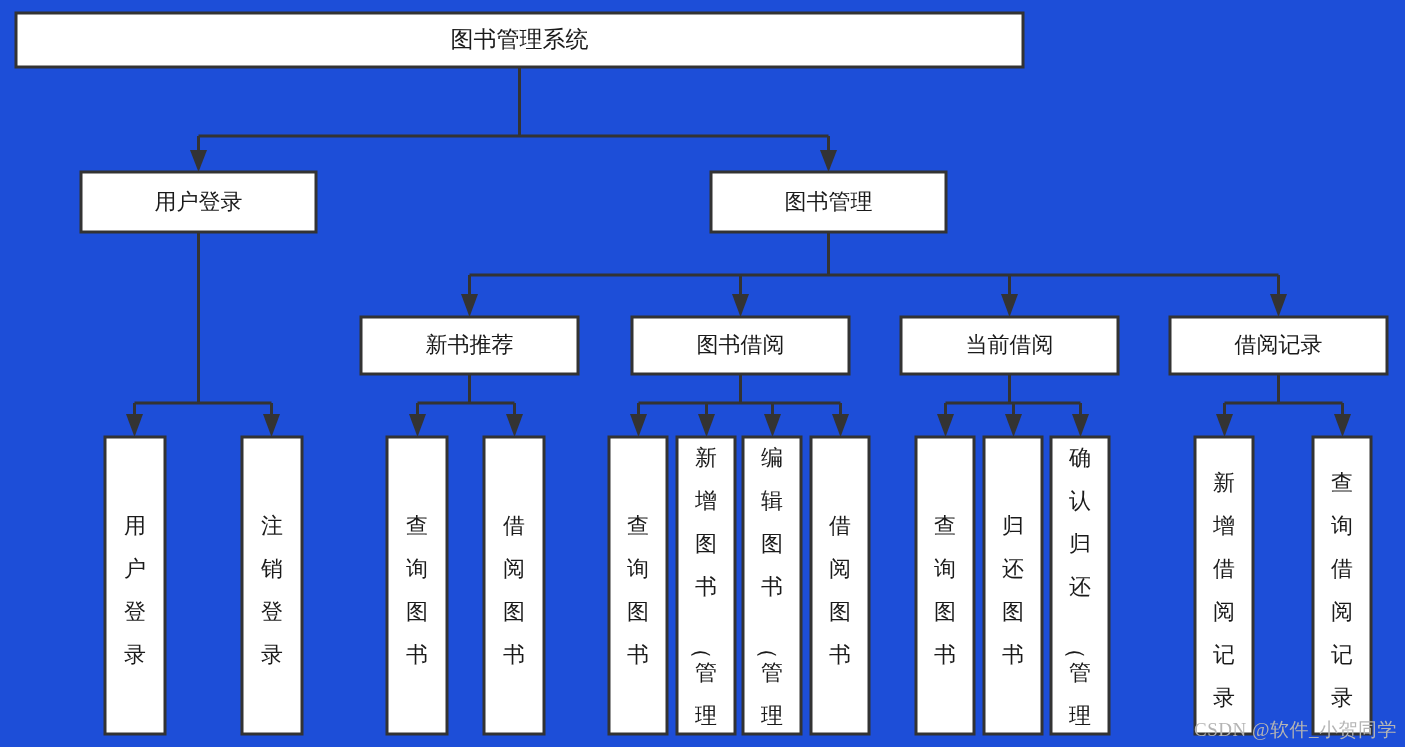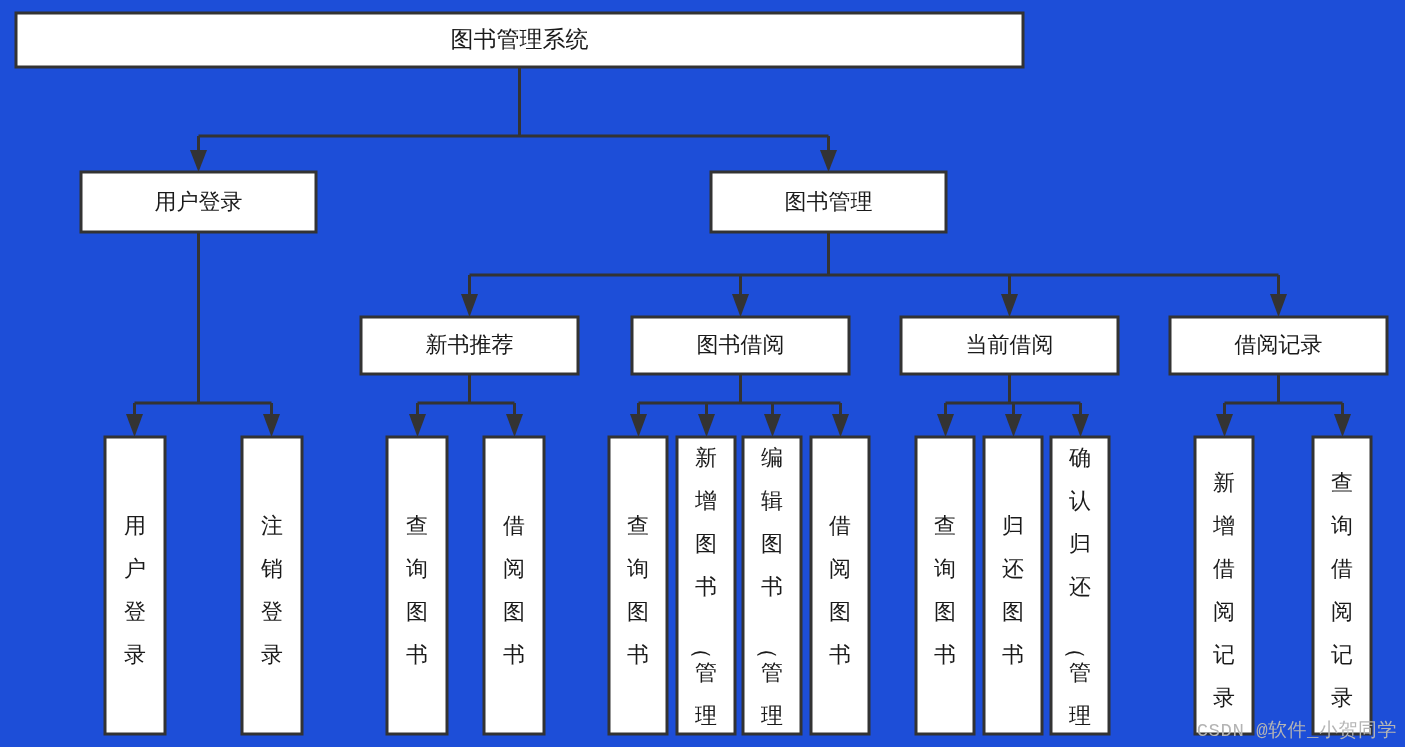--- a/index.html
+++ b/index.html
@@ -52,21 +52,21 @@
     fill: none;
   }
   .arrow-head {
     fill: #333333;
     stroke: none;
   }
   .watermark {
     position: absolute;
     right: 8px;
     bottom: 4px;
-    font-family: Liberation Mono, monospace;
+    font-family: Liberation Serif, serif;
     font-size: 19px;
     color: #b4b4b4;
     white-space: nowrap;
     letter-spacing: 0.5px;
     pointer-events: none;
   }
 </style>
 </head>
 <body>
 

